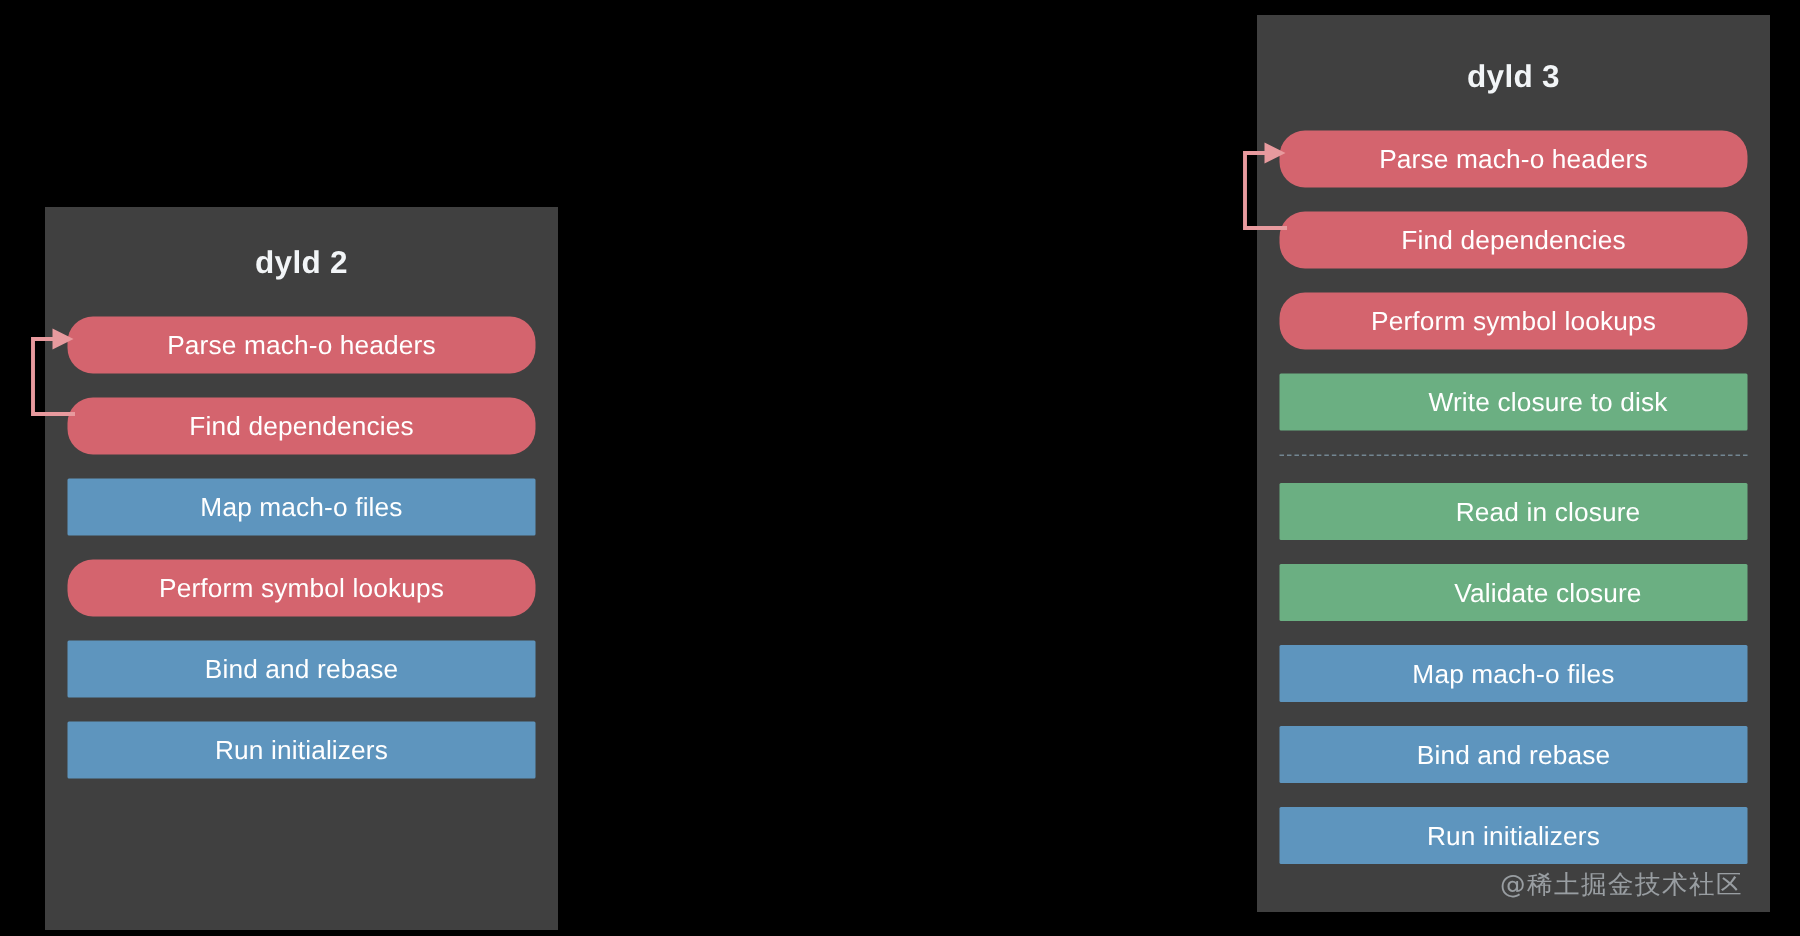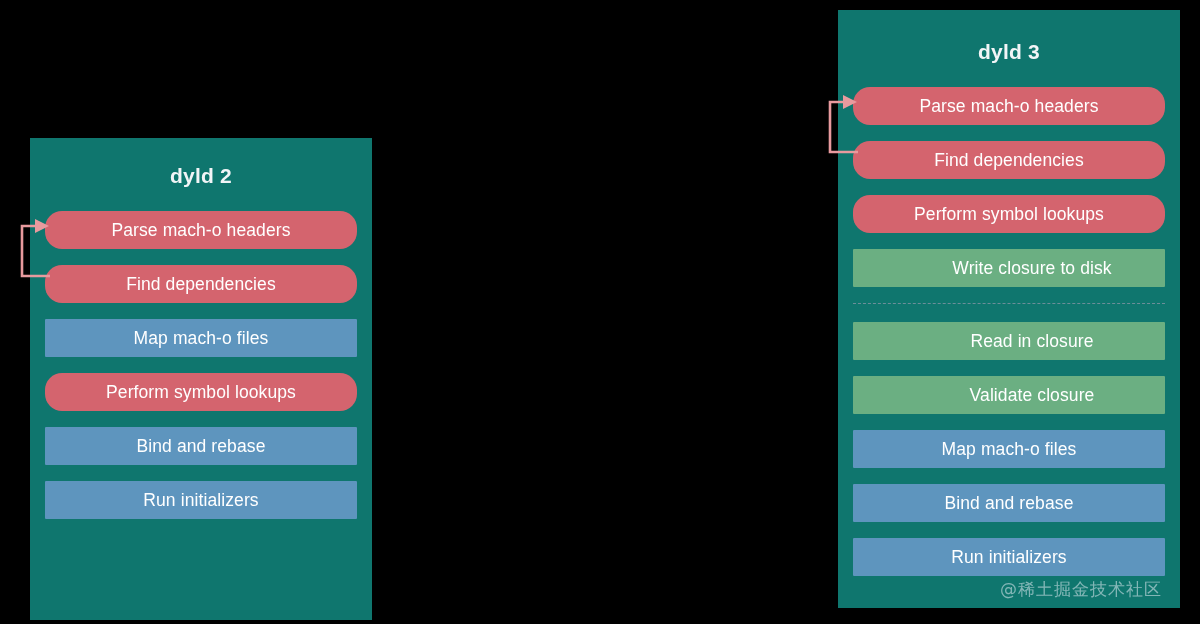--- a/index.html
+++ b/index.html
@@ -18,21 +18,21 @@
 
   .stage {
     position: absolute;
     inset: 0;
     background: #000000;
   }
 
   
   .panel {
     position: absolute;
-    background: #0f766e;
+    background: #404040;
     box-sizing: border-box;
   }
   #panel-dyld2 {
     left: 30px;
     top: 138px;
     width: 342px;
     height: 482px;
   }
   #panel-dyld3 {
     left: 838px;

